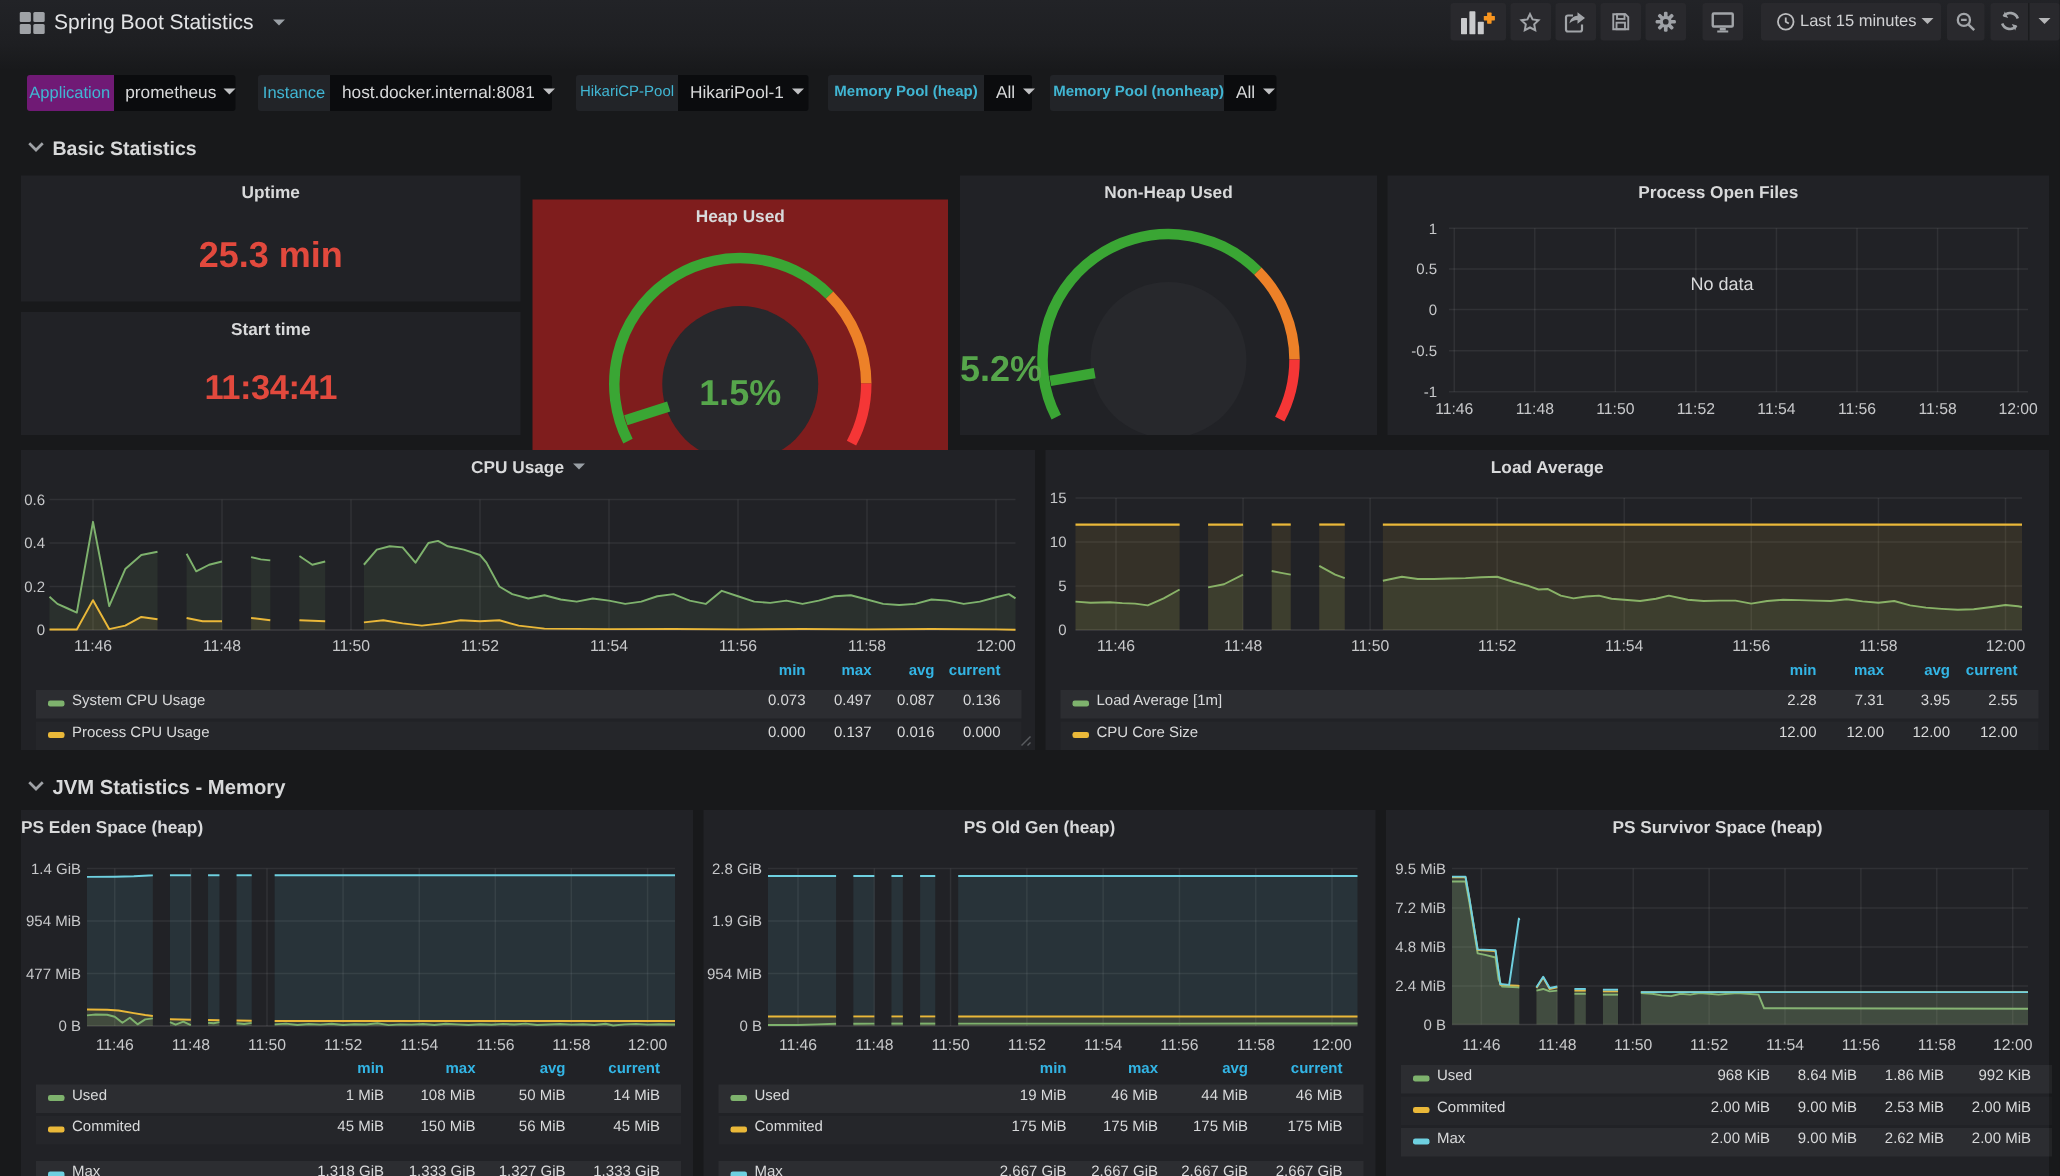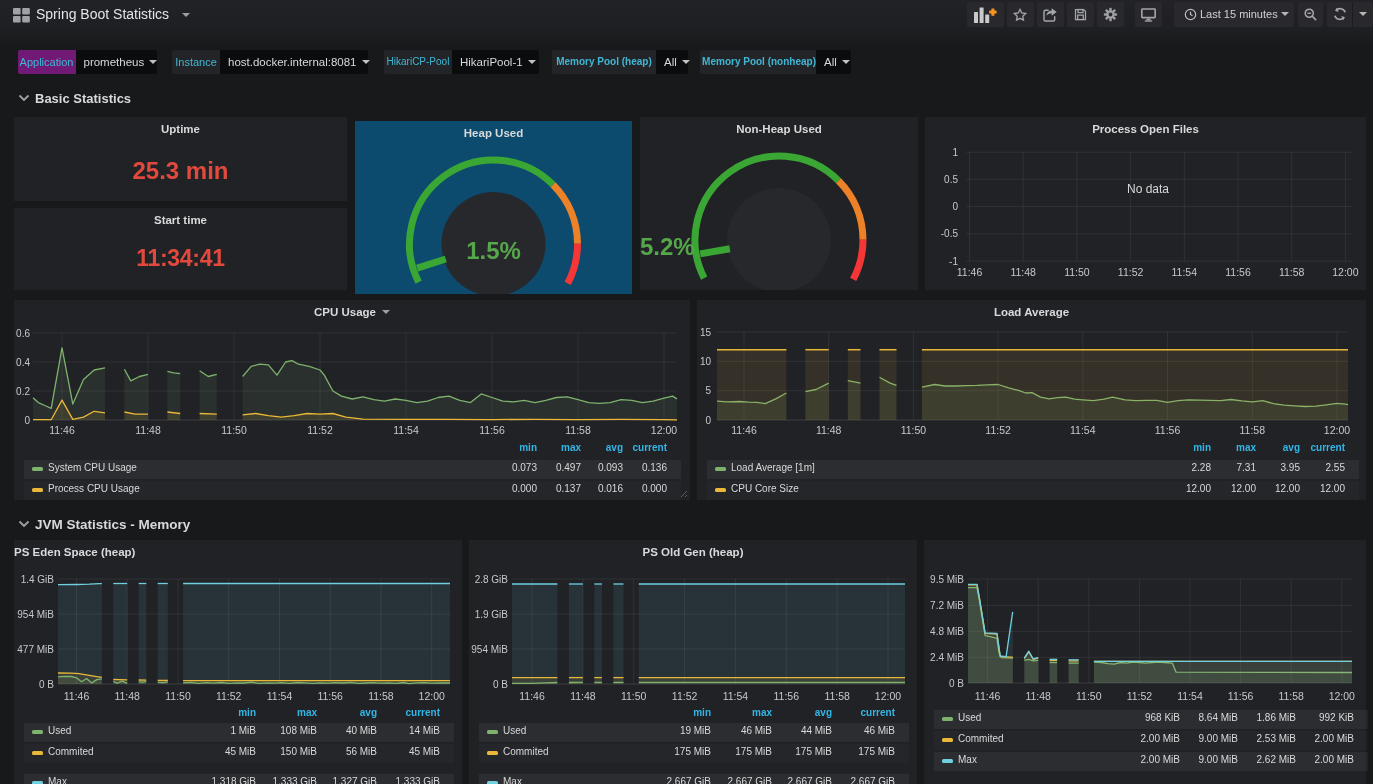--- a/index.html
+++ b/index.html
@@ -109,21 +109,21 @@
   </svg>
 <div style="position:absolute;left:35px;top:517px;font-size:13.5px;font-weight:700;color:#d8d9da">JVM Statistics - Memory</div>
 <div style="position:absolute;left:14px;top:117px;width:333px;height:84px;background:#212226">
     <div style="position:absolute;left:0;top:6px;width:333px;text-align:center;font-size:11.5px;font-weight:600;color:#d8d9da">Uptime</div>
     <div style="position:absolute;left:0;top:40px;width:333px;text-align:center;font-size:24px;font-weight:700;color:#e2493d">25.3 min</div>
   </div>
 <div style="position:absolute;left:14px;top:208px;width:333px;height:82px;background:#212226">
     <div style="position:absolute;left:0;top:6px;width:333px;text-align:center;font-size:11.5px;font-weight:600;color:#d8d9da">Start time</div>
     <div style="position:absolute;left:0;top:37px;width:333px;text-align:center;font-size:23px;font-weight:700;letter-spacing:-0.3px;color:#e2493d">11:34:41</div>
   </div>
-<div style="position:absolute;left:355px;top:121px;width:277px;height:173px;background:#0c4a6e">
+<div style="position:absolute;left:355px;top:133px;width:277px;height:173px;background:#7f1d1d">
     <div style="position:absolute;left:0;top:6px;width:277px;text-align:center;font-size:11.5px;font-weight:600;color:#d8d9da">Heap Used</div>
     <svg width="277" height="173" style="position:absolute;left:0;top:0" viewBox="0 0 277 173">
       <circle cx="138.5" cy="123" r="52" fill="#27282c"></circle>
       <path d="M 63.66 161.14 A 84 84 0 0 1 198.05 63.76" fill="none" stroke="#3aa634" stroke-width="7"></path>
       <path d="M 198.05 63.76 A 84 84 0 0 1 222.50 122.71" fill="none" stroke="#ED8128" stroke-width="7"></path>
       <path d="M 222.50 122.71 A 84 84 0 0 1 212.67 162.44" fill="none" stroke="#F53636" stroke-width="7"></path>
       <line x1="90.8" y1="138.0" x2="62.2" y2="147.1" stroke="#3aa634" stroke-width="7"></line>
     </svg>
     <div style="position:absolute;left:0;top:116px;width:277px;text-align:center;font-size:24px;font-weight:700;color:#56a64b">1.5%</div>
   </div>
@@ -224,21 +224,21 @@
     </svg>
     <div style="position:absolute;left:463px;top:141.5px;width:60px;text-align:right;color:#33b5e5;font-weight:700;font-size:10px;white-space:nowrap">min</div>
     <div style="position:absolute;left:507px;top:141.5px;width:60px;text-align:right;color:#33b5e5;font-weight:700;font-size:10px;white-space:nowrap">max</div>
     <div style="position:absolute;left:549px;top:141.5px;width:60px;text-align:right;color:#33b5e5;font-weight:700;font-size:10px;white-space:nowrap">avg</div>
     <div style="position:absolute;left:593px;top:141.5px;width:60px;text-align:right;color:#33b5e5;font-weight:700;font-size:10px;white-space:nowrap">current</div>
     <div style="position:absolute;left:10px;top:159.5px;width:657px;height:19px;background:rgba(255,255,255,0.05)"></div>
     <div style="position:absolute;left:18px;top:167px;width:11px;height:4px;border-radius:1.5px;background:#7EB26D"></div>
     <div style="position:absolute;left:34px;top:162px;font-size:10px;color:#d8d9da;white-space:nowrap">System CPU Usage</div>
     <div style="position:absolute;left:463px;top:162px;width:60px;text-align:right;font-size:10px;color:#d8d9da;white-space:nowrap">0.073</div>
     <div style="position:absolute;left:507px;top:162px;width:60px;text-align:right;font-size:10px;color:#d8d9da;white-space:nowrap">0.497</div>
-    <div style="position:absolute;left:549px;top:162px;width:60px;text-align:right;font-size:10px;color:#d8d9da;white-space:nowrap">0.093</div>
+    <div style="position:absolute;left:549px;top:162px;width:60px;text-align:right;font-size:10px;color:#d8d9da;white-space:nowrap">0.087</div>
     <div style="position:absolute;left:593px;top:162px;width:60px;text-align:right;font-size:10px;color:#d8d9da;white-space:nowrap">0.136</div>
     <div style="position:absolute;left:10px;top:180.5px;width:657px;height:19px;background:rgba(255,255,255,0.018)"></div>
     <div style="position:absolute;left:18px;top:188px;width:11px;height:4px;border-radius:1.5px;background:#EAB839"></div>
     <div style="position:absolute;left:34px;top:183px;font-size:10px;color:#d8d9da;white-space:nowrap">Process CPU Usage</div>
     <div style="position:absolute;left:463px;top:183px;width:60px;text-align:right;font-size:10px;color:#d8d9da;white-space:nowrap">0.000</div>
     <div style="position:absolute;left:507px;top:183px;width:60px;text-align:right;font-size:10px;color:#d8d9da;white-space:nowrap">0.137</div>
     <div style="position:absolute;left:549px;top:183px;width:60px;text-align:right;font-size:10px;color:#d8d9da;white-space:nowrap">0.016</div>
     <div style="position:absolute;left:593px;top:183px;width:60px;text-align:right;font-size:10px;color:#d8d9da;white-space:nowrap">0.000</div>
   </div>
 <div style="position:absolute;left:697px;top:300px;width:669px;height:200px;background:#212226">
@@ -368,21 +368,21 @@
     </svg>
     <div style="position:absolute;left:182px;top:166.5px;width:60px;text-align:right;color:#33b5e5;font-weight:700;font-size:10px;white-space:nowrap">min</div>
     <div style="position:absolute;left:243px;top:166.5px;width:60px;text-align:right;color:#33b5e5;font-weight:700;font-size:10px;white-space:nowrap">max</div>
     <div style="position:absolute;left:303px;top:166.5px;width:60px;text-align:right;color:#33b5e5;font-weight:700;font-size:10px;white-space:nowrap">avg</div>
     <div style="position:absolute;left:366px;top:166.5px;width:60px;text-align:right;color:#33b5e5;font-weight:700;font-size:10px;white-space:nowrap">current</div>
     <div style="position:absolute;left:10px;top:182.5px;width:430px;height:19px;background:rgba(255,255,255,0.05)"></div>
     <div style="position:absolute;left:18px;top:190px;width:11px;height:4px;border-radius:1.5px;background:#7EB26D"></div>
     <div style="position:absolute;left:34px;top:185px;font-size:10px;color:#d8d9da;white-space:nowrap">Used</div>
     <div style="position:absolute;left:182px;top:185px;width:60px;text-align:right;font-size:10px;color:#d8d9da;white-space:nowrap">1 MiB</div>
     <div style="position:absolute;left:243px;top:185px;width:60px;text-align:right;font-size:10px;color:#d8d9da;white-space:nowrap">108 MiB</div>
-    <div style="position:absolute;left:303px;top:185px;width:60px;text-align:right;font-size:10px;color:#d8d9da;white-space:nowrap">40 MiB</div>
+    <div style="position:absolute;left:303px;top:185px;width:60px;text-align:right;font-size:10px;color:#d8d9da;white-space:nowrap">50 MiB</div>
     <div style="position:absolute;left:366px;top:185px;width:60px;text-align:right;font-size:10px;color:#d8d9da;white-space:nowrap">14 MiB</div>
     <div style="position:absolute;left:10px;top:203.5px;width:430px;height:19px;background:rgba(255,255,255,0.018)"></div>
     <div style="position:absolute;left:18px;top:211px;width:11px;height:4px;border-radius:1.5px;background:#EAB839"></div>
     <div style="position:absolute;left:34px;top:206px;font-size:10px;color:#d8d9da;white-space:nowrap">Commited</div>
     <div style="position:absolute;left:182px;top:206px;width:60px;text-align:right;font-size:10px;color:#d8d9da;white-space:nowrap">45 MiB</div>
     <div style="position:absolute;left:243px;top:206px;width:60px;text-align:right;font-size:10px;color:#d8d9da;white-space:nowrap">150 MiB</div>
     <div style="position:absolute;left:303px;top:206px;width:60px;text-align:right;font-size:10px;color:#d8d9da;white-space:nowrap">56 MiB</div>
     <div style="position:absolute;left:366px;top:206px;width:60px;text-align:right;font-size:10px;color:#d8d9da;white-space:nowrap">45 MiB</div>
     <div style="position:absolute;left:10px;top:233.5px;width:430px;height:19px;background:rgba(255,255,255,0.05)"></div>
     <div style="position:absolute;left:18px;top:241px;width:11px;height:4px;border-radius:1.5px;background:#6ED0E0"></div>
@@ -470,20 +470,21 @@
     <div style="position:absolute;left:366px;top:206px;width:60px;text-align:right;font-size:10px;color:#d8d9da;white-space:nowrap">175 MiB</div>
     <div style="position:absolute;left:10px;top:233.5px;width:430px;height:19px;background:rgba(255,255,255,0.05)"></div>
     <div style="position:absolute;left:18px;top:241px;width:11px;height:4px;border-radius:1.5px;background:#6ED0E0"></div>
     <div style="position:absolute;left:34px;top:236px;font-size:10px;color:#d8d9da;white-space:nowrap">Max</div>
     <div style="position:absolute;left:182px;top:236px;width:60px;text-align:right;font-size:10px;color:#d8d9da;white-space:nowrap">2.667 GiB</div>
     <div style="position:absolute;left:243px;top:236px;width:60px;text-align:right;font-size:10px;color:#d8d9da;white-space:nowrap">2.667 GiB</div>
     <div style="position:absolute;left:303px;top:236px;width:60px;text-align:right;font-size:10px;color:#d8d9da;white-space:nowrap">2.667 GiB</div>
     <div style="position:absolute;left:366px;top:236px;width:60px;text-align:right;font-size:10px;color:#d8d9da;white-space:nowrap">2.667 GiB</div>
   </div>
 <div style="position:absolute;left:924px;top:540px;width:442px;height:260px;background:#212226">
+    <div style="position:absolute;left:0;top:6px;width:442px;text-align:center;font-size:11.5px;font-weight:600;color:#d8d9da">PS Survivor Space (heap)</div>
     <svg width="442" height="260" style="position:absolute;left:0;top:0">
       <line x1="44" y1="39.0" x2="428" y2="39.0" stroke="rgba(255,255,255,0.07)" stroke-width="1"></line>
       <line x1="44" y1="65.4" x2="428" y2="65.4" stroke="rgba(255,255,255,0.07)" stroke-width="1"></line>
       <line x1="44" y1="91.3" x2="428" y2="91.3" stroke="rgba(255,255,255,0.07)" stroke-width="1"></line>
       <line x1="44" y1="117.3" x2="428" y2="117.3" stroke="rgba(255,255,255,0.07)" stroke-width="1"></line>
       <line x1="44" y1="143.0" x2="428" y2="143.0" stroke="rgba(255,255,255,0.12)" stroke-width="1"></line>
       <line x1="63.6" y1="39.0" x2="63.6" y2="143.0" stroke="rgba(255,255,255,0.07)" stroke-width="1"></line>
       <line x1="114.2" y1="39.0" x2="114.2" y2="143.0" stroke="rgba(255,255,255,0.07)" stroke-width="1"></line>
       <line x1="164.8" y1="39.0" x2="164.8" y2="143.0" stroke="rgba(255,255,255,0.07)" stroke-width="1"></line>
       <line x1="215.4" y1="39.0" x2="215.4" y2="143.0" stroke="rgba(255,255,255,0.07)" stroke-width="1"></line>

